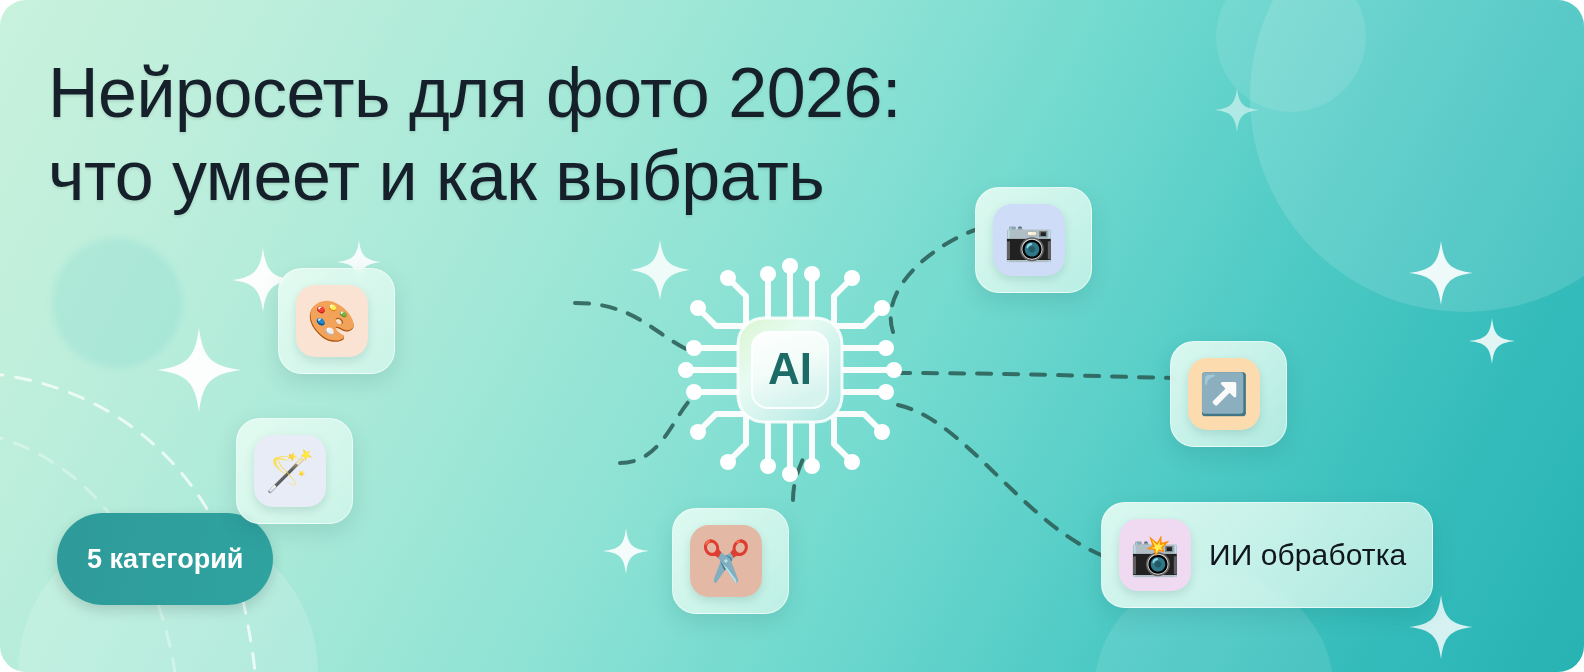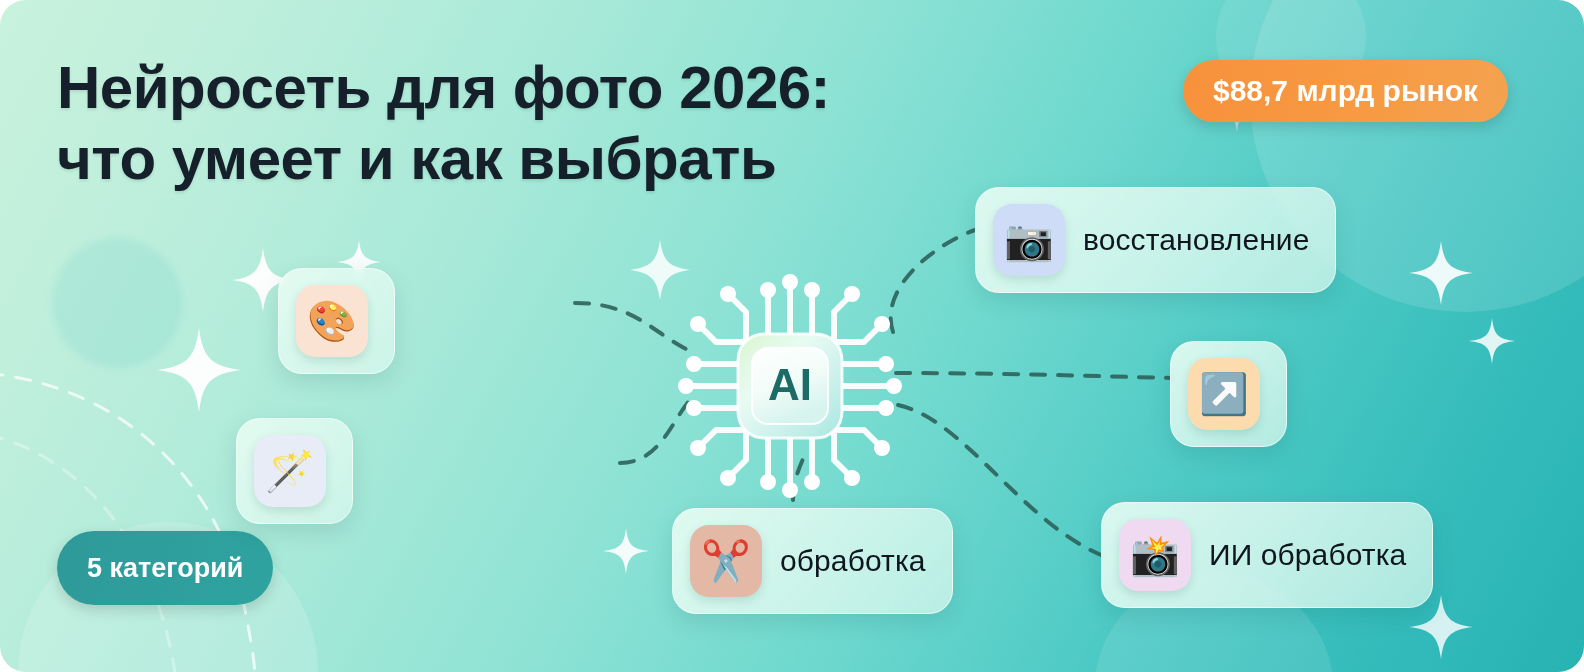--- a/index.html
+++ b/index.html
@@ -69,25 +69,25 @@
   .arc-svg, .dash-svg, .spark-svg {
     position: absolute;
     left: 0; top: 0;
     width: 1584px; height: 672px;
     pointer-events: none;
   }
 
   
   .headline {
     position: absolute;
-    left: 57px;
+    left: 48px;
     top: 52px;
     width: 900px;
-    font-size: 60px;
-    font-weight: 700;
+    font-size: 70px;
+    font-weight: 400;
     line-height: 1.19;
     letter-spacing: -0.5px;
     color: #15202b;
     text-shadow: 0 2px 3px rgba(0,0,0,0.10);
     white-space: pre-line;
   }
 
   
   .badge {
     position: absolute;
@@ -105,21 +105,21 @@
     top: 60px;
     height: 62px;
     padding: 0 30px;
     font-size: 30px;
     background: linear-gradient(100deg, #f7913c 0%, #f79a42 55%, #f4a250 100%);
   }
   .badge-count {
     left: 57px;
     bottom: 67px;
     height: 58px;
-    padding: 8px 30px;
+    padding: 17px 30px;
     font-size: 27px;
     background: linear-gradient(100deg, #2e9a99 0%, #2fa3a0 100%);
   }
 
   
   .card {
     position: absolute;
     display: flex;
     align-items: center;
     gap: 18px;
@@ -155,21 +155,21 @@
   .card-editing      { left: 236px;  top: 418px; }
   .card-processing   { left: 672px;  top: 508px; }
   .card-restoration  { left: 975px;  top: 187px; }
   .card-enhancement  { left: 1170px; top: 341px; }
   .card-photoshoot   { left: 1101px; top: 502px; }
 
   
   .chip-wrap {
     position: absolute;
     left: 668px;
-    top: 264px;
+    top: 248px;
     width: 244px;
     height: 244px;
   }
   .chip-svg { width: 244px; height: 244px; display: block; }
 </style>
 </head>
 <body>
 
 <div id="banner">
 
@@ -205,23 +205,20 @@
       <path d="M793 500 C793 480 800 466 806 452"></path>
       <path d="M893 332 C878 285 940 242 975 230"></path>
       <path d="M896 373 C1000 373 1090 376 1172 378"></path>
       <path d="M898 405 C965 420 1020 520 1101 555"></path>
     </g>
   </svg>
 
   <div class="headline">Нейросеть для фото 2026:
 что умеет и как выбрать</div>
 
-  <div class="badge badge-market">
-    <span>$88,7 млрд рынок</span>
-  </div>
   <div class="badge badge-count">
     <span>5 категорий</span>
   </div>
 
   <div class="chip-wrap">
     <svg class="chip-svg" viewBox="0 0 244 244">
       <defs>
         <linearGradient id="chipBody" x1="0" y1="0" x2="1" y2="1">
           <stop offset="0%" stop-color="#d9f6cf"></stop>
           <stop offset="35%" stop-color="#e8fbf3"></stop>
@@ -291,26 +288,24 @@
   <div class="card card-generation">
     <div class="card-icon" style="background: rgb(251, 227, 212);">🎨</div>
   </div>
 
   <div class="card card-editing">
     <div class="card-icon" style="background: rgb(232, 236, 246);">🪄</div>
   </div>
 
   <div class="card card-processing">
     <div class="card-icon" style="background: rgb(227, 185, 166);">✂️</div>
-    <div class="card-label">обработка</div>
   </div>
 
   <div class="card card-restoration">
     <div class="card-icon" style="background: rgb(207, 220, 247);">📷</div>
-    <div class="card-label">восстановление</div>
   </div>
 
   <div class="card card-enhancement">
     <div class="card-icon" style="background: rgb(252, 220, 174);">↗️</div>
   </div>
 
   <div class="card card-photoshoot">
     <div class="card-icon" style="background: rgb(239, 218, 242);">📸</div>
     <div class="card-label">ИИ обработка</div>
   </div>

